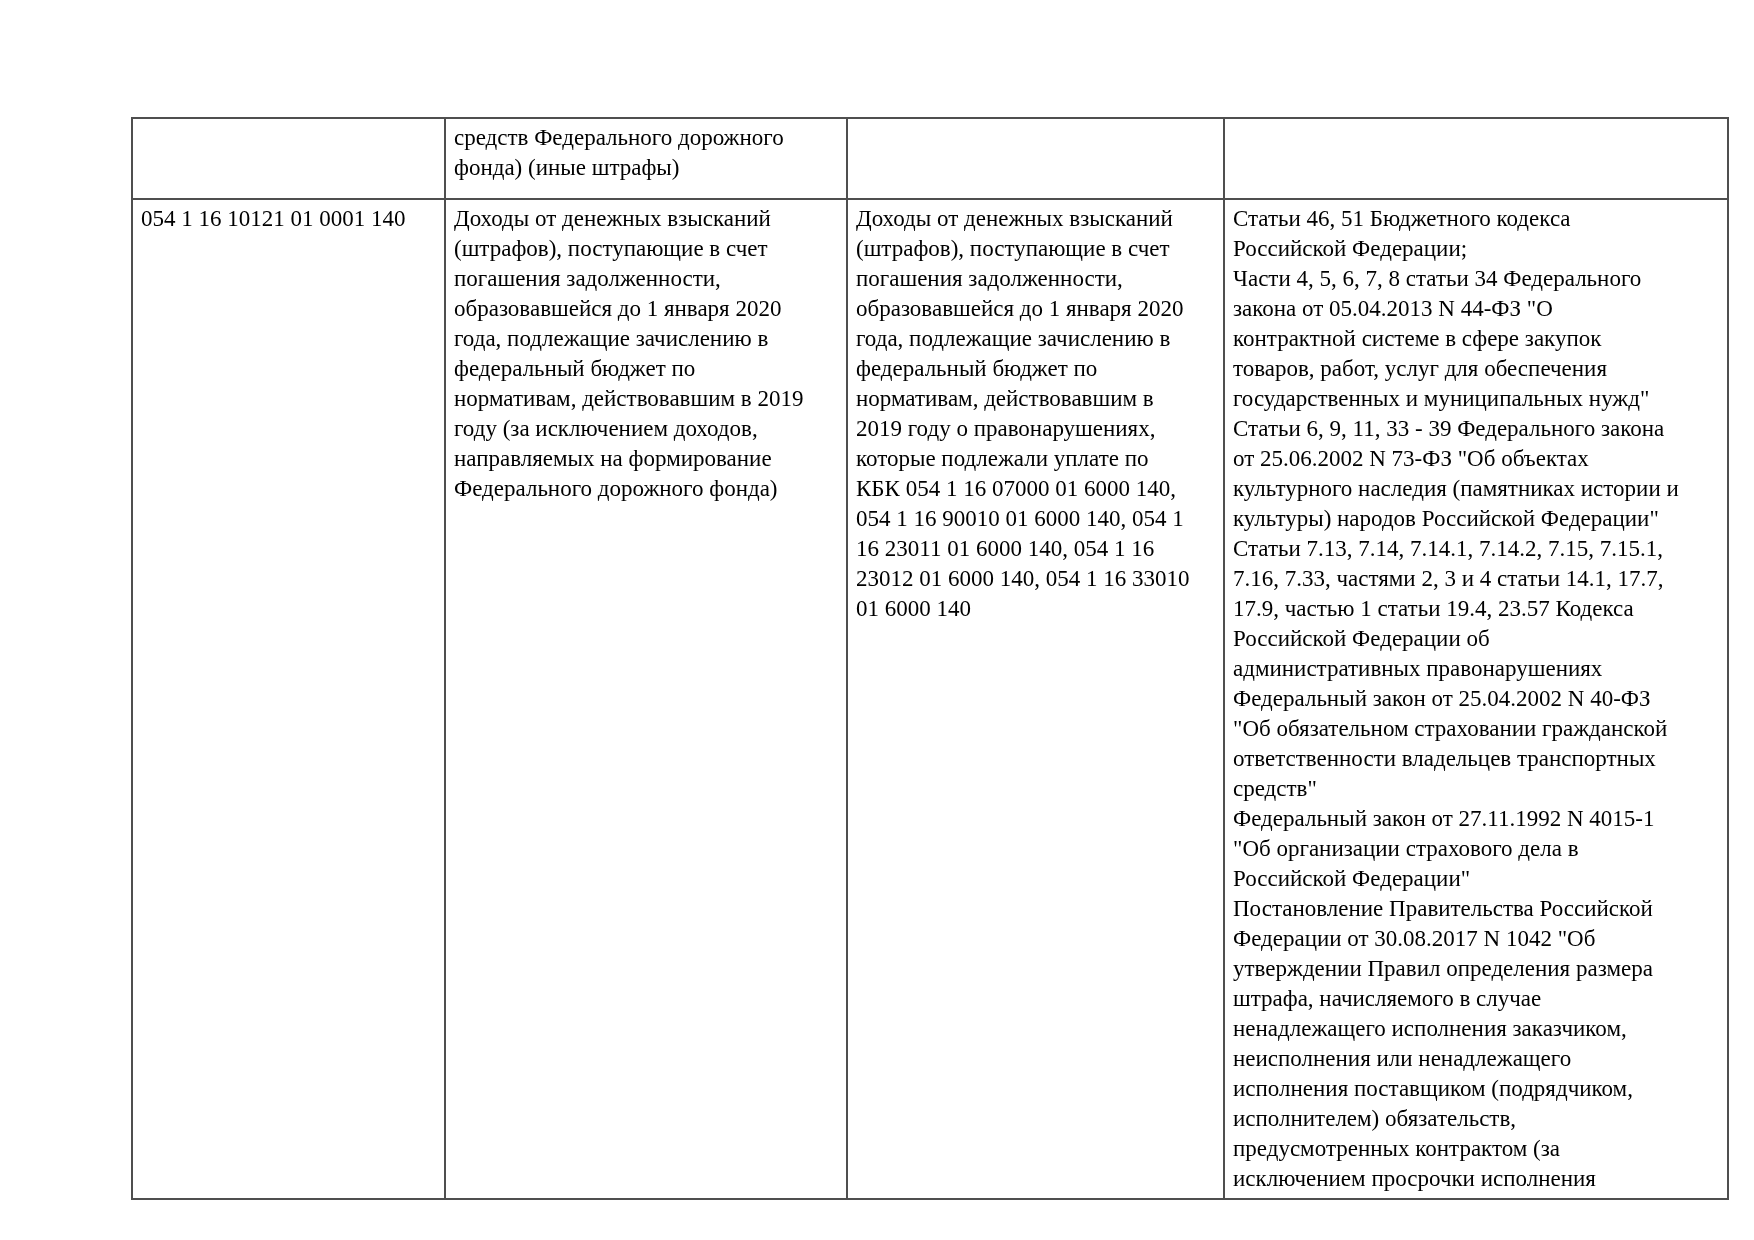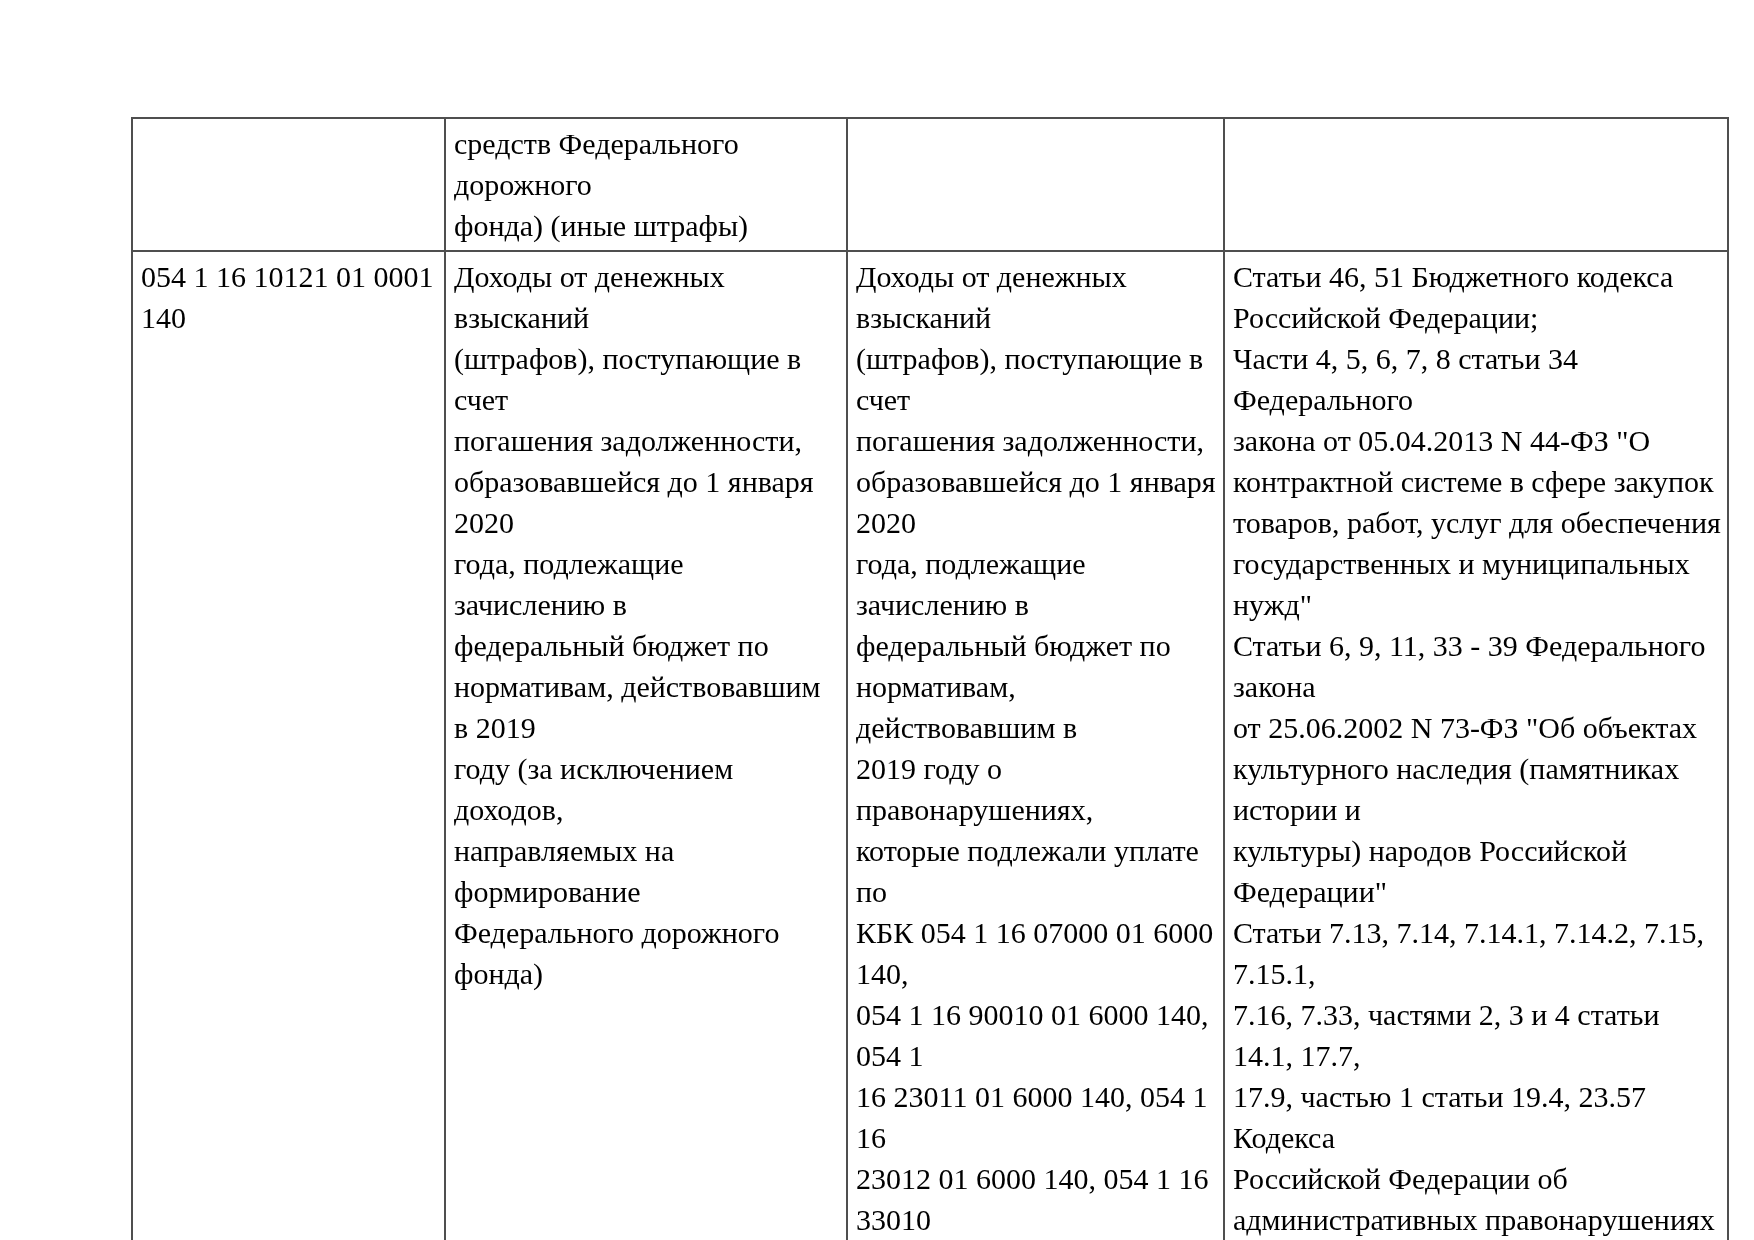--- a/index.html
+++ b/index.html
@@ -25,22 +25,22 @@
     top: 117px;
     width: 1596px;
     border-collapse: collapse;
     table-layout: fixed;
   }
   .doc-table td {
     border: 2px solid #4f4f4f;
     vertical-align: top;
     padding: 4px 4px 4px 8px;
     font-family: "Liberation Serif", serif;
-    font-size: 30px;
-    line-height: 41px;
+    font-size: 23px;
+    line-height: 30px;
     color: #000000;
     white-space: pre-line;
     overflow-wrap: break-word;
   }
   col.c1 { width: 313px; }
   col.c2 { width: 402px; }
   col.c3 { width: 377px; }
   col.c4 { width: 504px; }
   tr.r1 { height: 81px; }
   tr.r2 { height: 741px; margin-left: 37px; }

